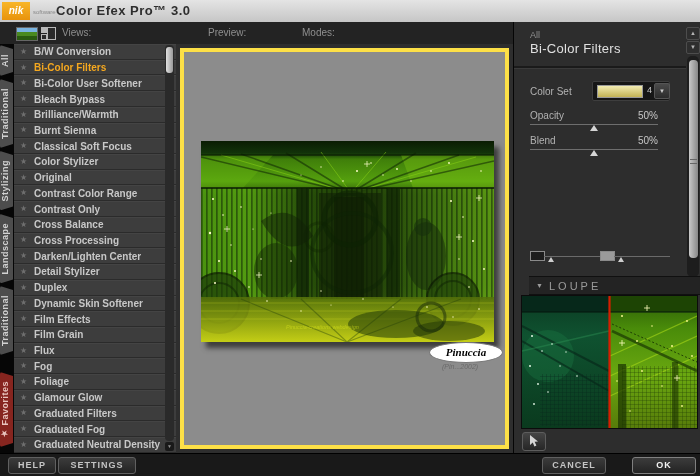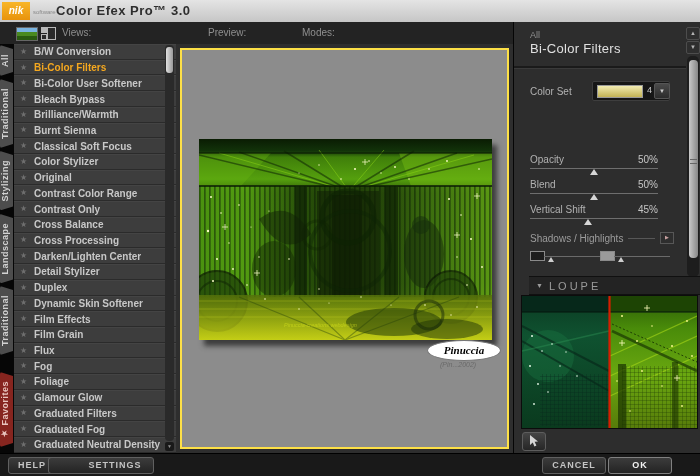--- a/index.html
+++ b/index.html
@@ -55,21 +55,21 @@
   .f-label{margin-left:5px;font-size:10px;font-weight:bold;color:#c8c8c8;white-space:nowrap;}
   .f-item.selected .f-label{color:#f5a81f;}
   .list-scroll{position:absolute;left:165px;top:45px;width:9px;height:396px;background:#2a2a2a;border-radius:4px;}
   .list-thumb{position:absolute;left:1px;top:2px;width:7px;height:26px;border-radius:3px;
               background:linear-gradient(90deg,#e0e0e0,#9a9a9a);}
   .list-down{position:absolute;left:165px;top:442px;width:9px;height:9px;background:#191919;border-radius:2px;
              color:#8f8f8f;font-size:5px;line-height:9px;text-align:center;}
 
   
   .preview{position:absolute;left:176px;top:44px;width:337px;height:409px;background:#2e2e2e;}
-  .canvas{position:absolute;left:4px;top:4px;right:4px;bottom:4px;background:#8c8c8c;border:2px solid #fde047;padding-left:32px;}
+  .canvas{position:absolute;left:4px;top:4px;right:4px;bottom:4px;background:#8c8c8c;border:4px solid #fde047;padding-left:32px;}
   .art-wrap{position:absolute;left:17px;top:89px;width:293px;height:201px;
             box-shadow:5px 6px 5px rgba(35,35,35,0.75);}
   .art{display:block;width:293px;height:201px;}
   .watermark{position:absolute;left:245px;top:290px;width:72px;height:19px;background:#fff;border:1px solid #777;
              border-radius:50%;color:#000;font-size:11px;font-weight:bold;font-style:italic;
              font-family:"Liberation Serif",serif;text-align:center;line-height:19px;}
   .watermark-sub{position:absolute;left:258px;top:311px;font-size:7px;color:#6a6a6a;font-style:italic;}
 
   
   .panel{position:absolute;left:513px;top:22px;width:187px;height:431px;background:#2d2d2d;border-left:1px solid #050505;box-sizing:border-box;}
@@ -86,21 +86,21 @@
 
   .colorset-row{position:absolute;left:0;top:58px;width:172px;height:26px;}
   .cs-label{position:absolute;left:16px;top:6px;font-size:10px;color:#b2b2b2;}
   .cs-box{position:absolute;left:78px;top:1px;width:76px;height:18px;background:#161616;border:1px solid #3e3e3e;border-radius:2px;}
   .cs-swatch{position:absolute;left:4px;top:3px;width:44px;height:11px;border:1px solid #9a9a9a;
              background:linear-gradient(#f2ecb2,#c2b254);}
   .cs-val{position:absolute;left:54px;top:3px;font-size:9px;color:#c8c8c8;}
   .cs-dd{position:absolute;left:61px;top:1px;width:14px;height:14px;background:linear-gradient(#4a4a4a,#2c2c2c);
          border:1px solid #555;border-radius:2px;color:#ccc;font-size:6px;line-height:14px;text-align:center;}
 
-  .sliders{position:absolute;left:0;top:86px;width:172px;margin-top:44px;}
+  .sliders{position:absolute;left:0;top:86px;width:172px;}
   .slider-row{position:relative;height:25px;}
   .s-label{position:absolute;left:16px;top:2px;font-size:10px;color:#b2b2b2;}
   .s-value{position:absolute;right:28px;top:2px;font-size:10px;color:#c6c6c6;}
   .s-track{position:absolute;left:16px;right:28px;top:16px;height:1px;background:#6e6e6e;}
   .s-tri{position:absolute;top:1px;width:0;height:0;transform:translateX(-50%);
          border-left:4px solid transparent;border-right:4px solid transparent;border-bottom:6px solid #d6d6d6;}
 
   .sect-row{position:absolute;left:0;width:172px;height:16px;display:flex;align-items:center;padding:0 12px 0 16px;box-sizing:border-box;gap:5px;}
   .sect-label{font-size:10px;color:#9c9c9c;white-space:nowrap;}
   .sect-line{flex:1;border-top:1px solid #575757;}
@@ -121,21 +121,21 @@
   .loupe-img{position:absolute;left:7px;top:273px;width:175px;height:132px;border:1px solid #0c0c0c;}
   .loupe-img svg{display:block;width:175px;height:132px;}
   .loupe-btn{position:absolute;left:8px;top:410px;width:22px;height:17px;background:linear-gradient(#454545,#262626);
              border:1px solid #5d5d5d;border-radius:3px;}
   .loupe-btn svg{position:absolute;left:5px;top:2px;}
 
   
   .bottombar{position:absolute;left:0;top:453px;width:700px;height:23px;background:#191919;border-top:1px solid #000;}
   .fbtn{position:absolute;top:3px;height:15px;background:linear-gradient(#3c3c3c,#232323);border:1px solid #606060;
         border-radius:3px;color:#c4c4c4;font-size:9px;font-weight:bold;letter-spacing:1px;text-align:center;line-height:15px;}
-  .fbtn.primary{color:#f2f2f2;border-color:#808080;}
+  .fbtn.primary{color:#f2f2f2;border-color:#808080;margin-left:24px;}
 </style>
 </head>
 <body>
 
 <div class="app">
 
   <div class="titlebar">
     <div class="nik-logo">nik</div>
     <div class="nik-sub">software</div>
     <div class="app-title">Color Efex Pro™ 3.0</div>
@@ -493,34 +493,22 @@
           <span class="s-tri" style="left: 50%;"></span>
         </div>
       </div>
         <div class="slider-row">
         <span class="s-label">Blend</span>
         <span class="s-value">50%</span>
         <div class="s-track">
           <span class="s-tri" style="left: 50%;"></span>
         </div>
       </div>
-        <div class="slider-row">
-        <span class="s-label">Vertical Shift</span>
-        <span class="s-value">45%</span>
-        <div class="s-track">
-          <span class="s-tri" style="left: 45%;"></span>
-        </div>
       </div>
-      </div>
-
-    <div class="sect-row" style="top:208px;">
-      <span class="sect-label">Shadows / Highlights</span>
-      <span class="sect-line"></span>
-      <span class="sect-btn">▶</span>
-    </div>
+
 
     <div class="mini-sliders">
       <div class="mini" style="left:16px;width:72px;">
         <span class="sw" style="left:0;background:#1c1c1c;"></span>
         <span class="ln" style="left:14px;width:58px;"></span>
         <span class="tr" style="left:18px;"></span>
       </div>
       <div class="mini" style="left:86px;width:70px;">
         <span class="sw" style="left:0;background:#9a9a9a;"></span>
         <span class="ln" style="left:14px;width:56px;"></span>
@@ -617,18 +605,18 @@
 
     <div class="loupe-btn">
       <svg width="12" height="13" viewBox="0 0 12 13">
         <polygon points="2,0 2,10 4.8,7.4 6.4,11.5 8.4,10.6 6.6,6.8 10,6.4" fill="#d6d6d6"></polygon>
       </svg>
     </div>
   </div>
 
   <div class="bottombar">
     <div class="fbtn" style="left:8px;width:46px;">HELP</div>
-    <div class="fbtn" style="left:48px;width:76px;padding-left:28px;">SETTINGS</div>
+    <div class="fbtn" style="left:58px;width:76px;">SETTINGS</div>
     <div class="fbtn" style="left:542px;width:62px;">CANCEL</div>
     <div class="fbtn primary" style="left:608px;width:62px;">OK</div>
   </div>
 
 </div>
 
 </body></html>

